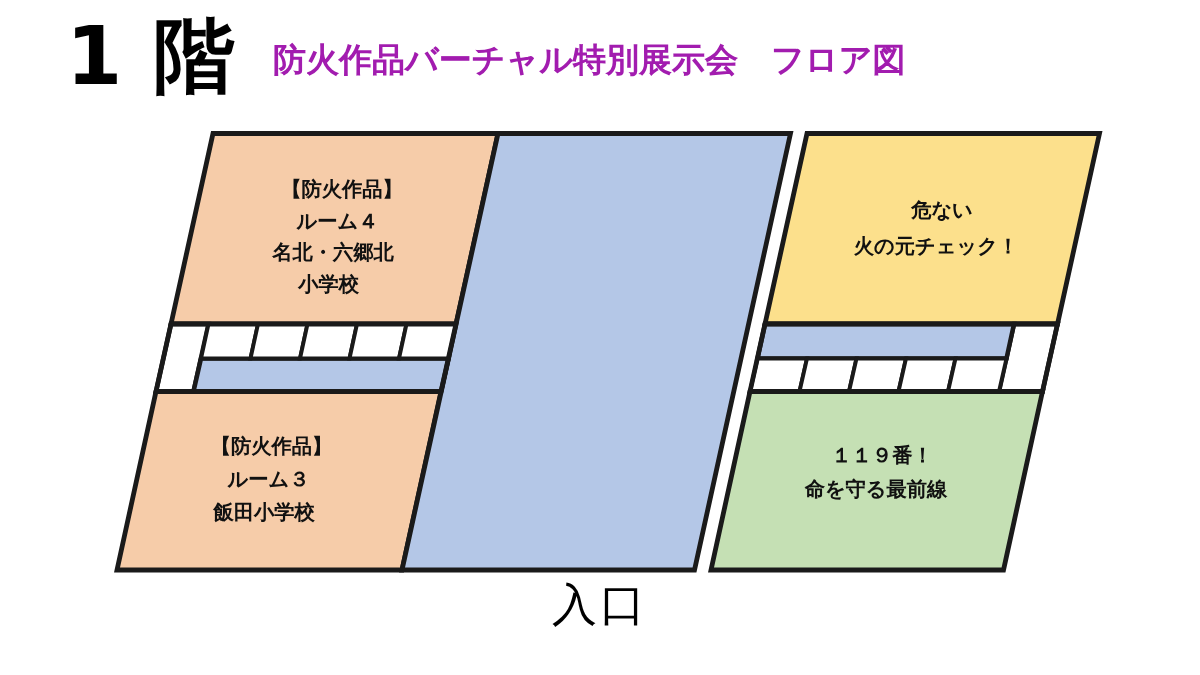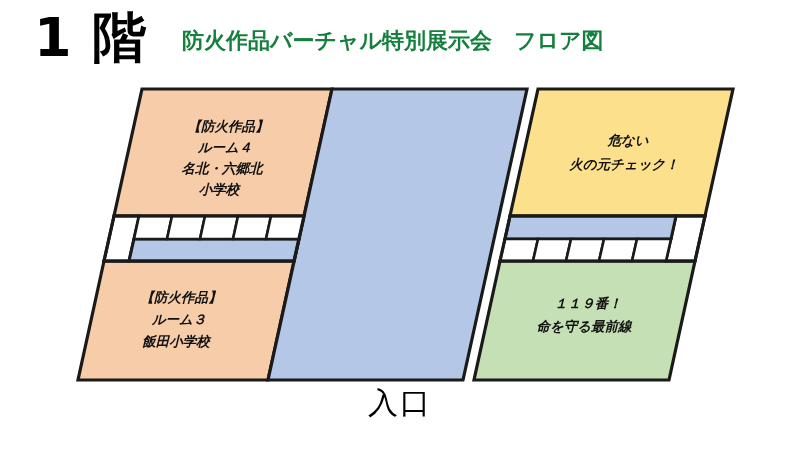--- a/index.html
+++ b/index.html
@@ -11,33 +11,33 @@
     overflow:hidden;
     position:relative;
   }
   #stage{position:relative;width:800px;height:450px;}
 
   
   .header{
     position:absolute;left:0;top:0;width:800px;height:80px;
   }
   .floor-label{
-    position:absolute;left:34px;top:8px;
+    position:absolute;left:44px;top:8px;
     font-size:54px;font-weight:bold;color:#000;
     letter-spacing:1px;line-height:60px;
     font-family:"DejaVu Sans","Liberation Sans",sans-serif;
   }
   .map-title{
     position:absolute;left:182px;top:26px;
-    font-size:22px;font-weight:bold;color:#15803d;
+    font-size:22px;font-weight:bold;color:#a21caf;
     line-height:30px;white-space:pre;
   }
 
   
-  .plan{position:absolute;left:0;top:0;width:800px;height:368px;font-style:italic;}
+  .plan{position:absolute;left:0;top:0;width:800px;height:368px;}
   .plan svg{display:block;}
 
   .roomLabel{
     font-family:"DejaVu Sans","Liberation Sans",sans-serif;
     font-size:13.5px;font-weight:bold;fill:#111111;
     text-anchor:middle;dominant-baseline:middle;
     pointer-events:none;
   }
   .entrance{
     position:absolute;left:0;top:383px;width:800px;

